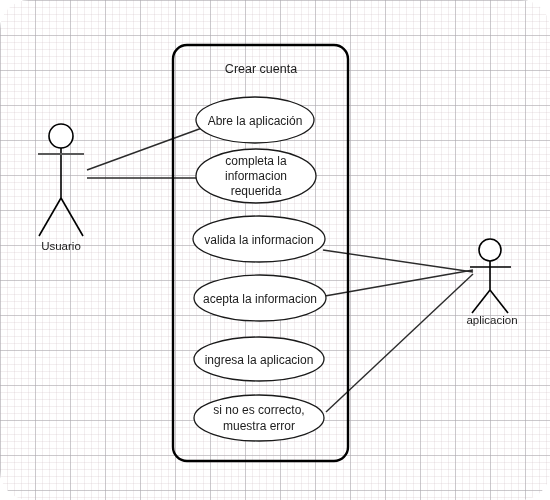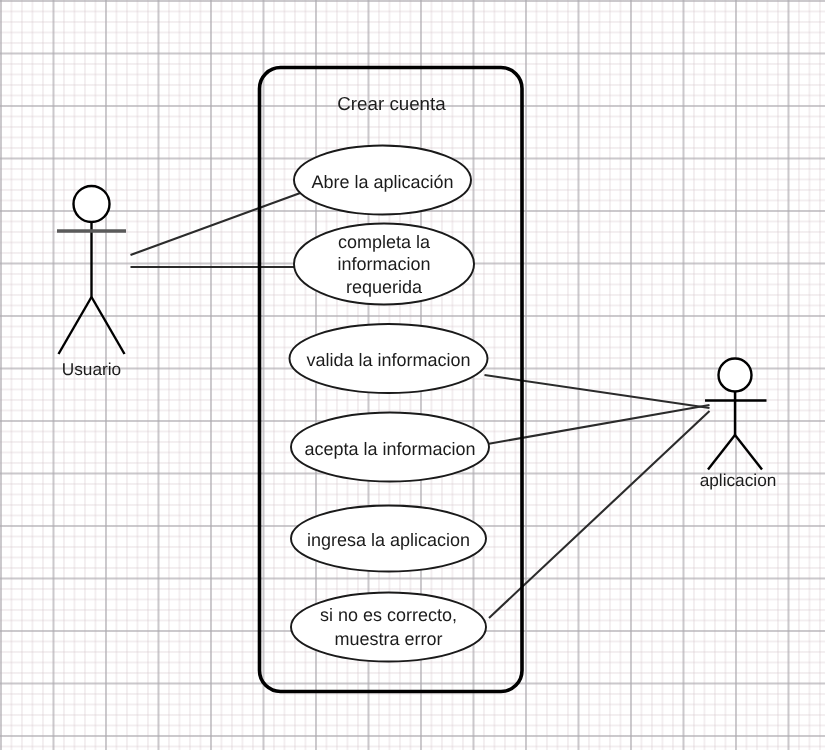--- a/index.html
+++ b/index.html
@@ -18,20 +18,21 @@
     height: 500px;
     overflow: hidden;
     background-color: #ffffff;
     background-image:
       linear-gradient(to right, rgba(170,170,175,0.55) 1px, transparent 1px),
       linear-gradient(to bottom, rgba(170,170,175,0.55) 1px, transparent 1px),
       linear-gradient(to right, rgba(215,200,205,0.30) 1px, transparent 1px),
       linear-gradient(to bottom, rgba(215,200,205,0.30) 1px, transparent 1px);
     background-size: 35px 35px, 35px 35px, 7px 7px, 7px 7px;
     background-position: 0 0, 0 0, 0 0, 0 0;
+    border-radius: 29px;
   }
   #diagram {
     position: absolute;
     left: 0;
     top: 0;
     width: 550px;
     height: 500px;
   }
   .sys-rect {
     fill: none;

